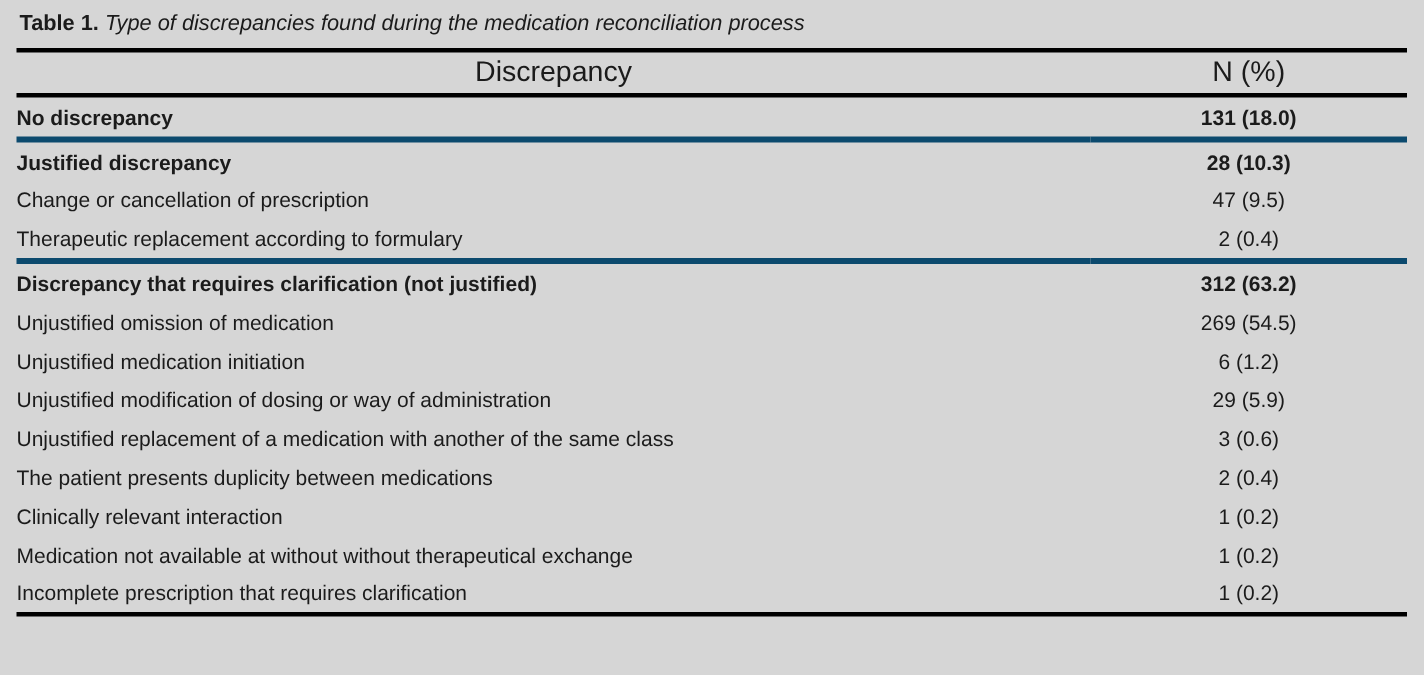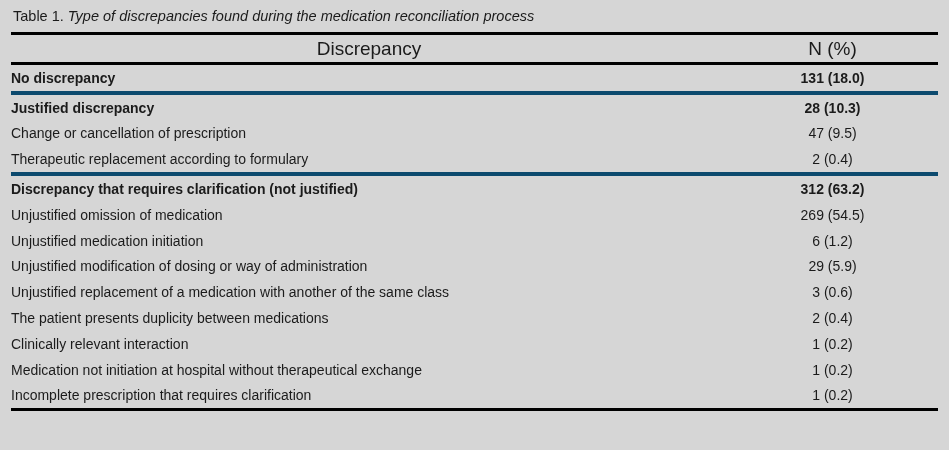--- a/index.html
+++ b/index.html
@@ -24,21 +24,21 @@
   }
 
   
   .caption {
     padding: 7px 12px 0 13px;
     font-size: 14.5px;
     line-height: 19px;
     white-space: nowrap;
   }
   .caption-label {
-    font-weight: normal;
+    font-weight: bold;
     font-style: normal;
   }
   .caption-text {
     font-style: italic;
     font-weight: normal;
   }
 
   
   .rule-area {
     padding: 0 11px 0 11px;
@@ -173,21 +173,21 @@
         </tr>
         <tr class="data-row sub">
           <td class="cell-label">The patient presents duplicity between medications</td>
           <td class="cell-value">2 (0.4)</td>
         </tr>
         <tr class="data-row sub">
           <td class="cell-label">Clinically relevant interaction</td>
           <td class="cell-value">1 (0.2)</td>
         </tr>
         <tr class="data-row sub">
-          <td class="cell-label">Medication not initiation at hospital without therapeutical exchange</td>
+          <td class="cell-label">Medication not available at without without therapeutical exchange</td>
           <td class="cell-value">1 (0.2)</td>
         </tr>
         <tr class="data-row sub">
           <td class="cell-label">Incomplete prescription that requires clarification</td>
           <td class="cell-value">1 (0.2)</td>
         </tr>
       </tbody>
   </table>
 
   <div class="rule-area">

